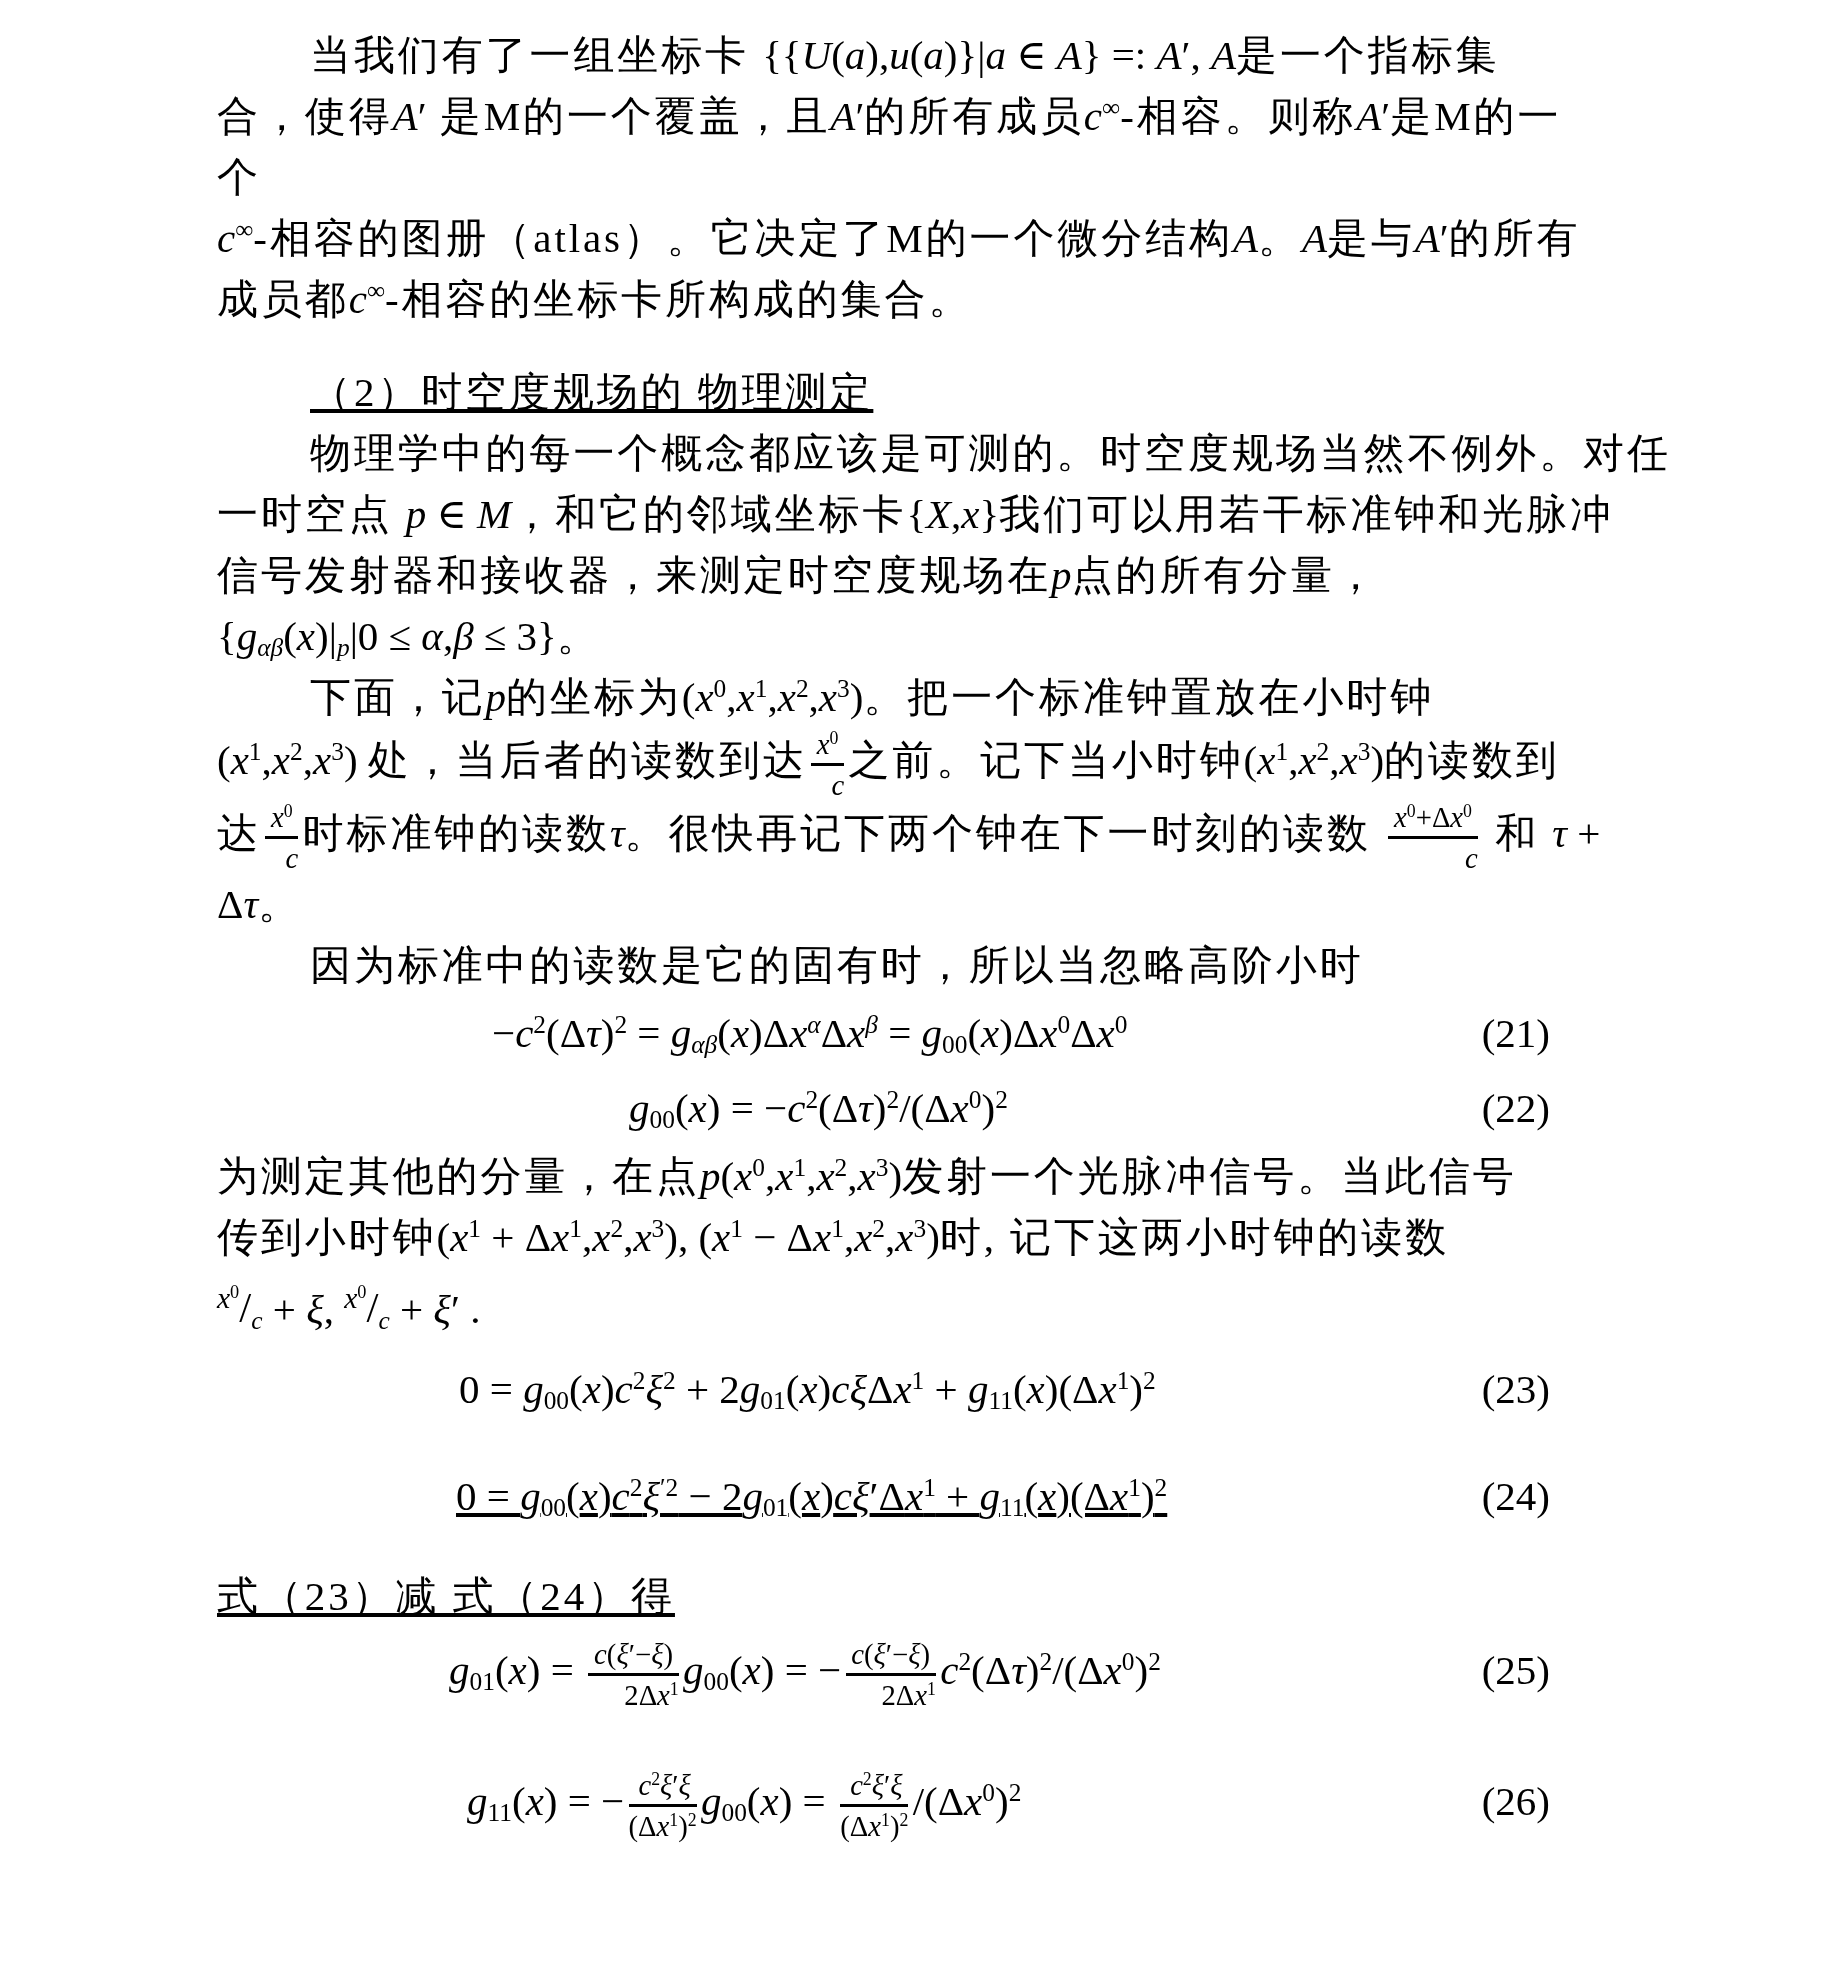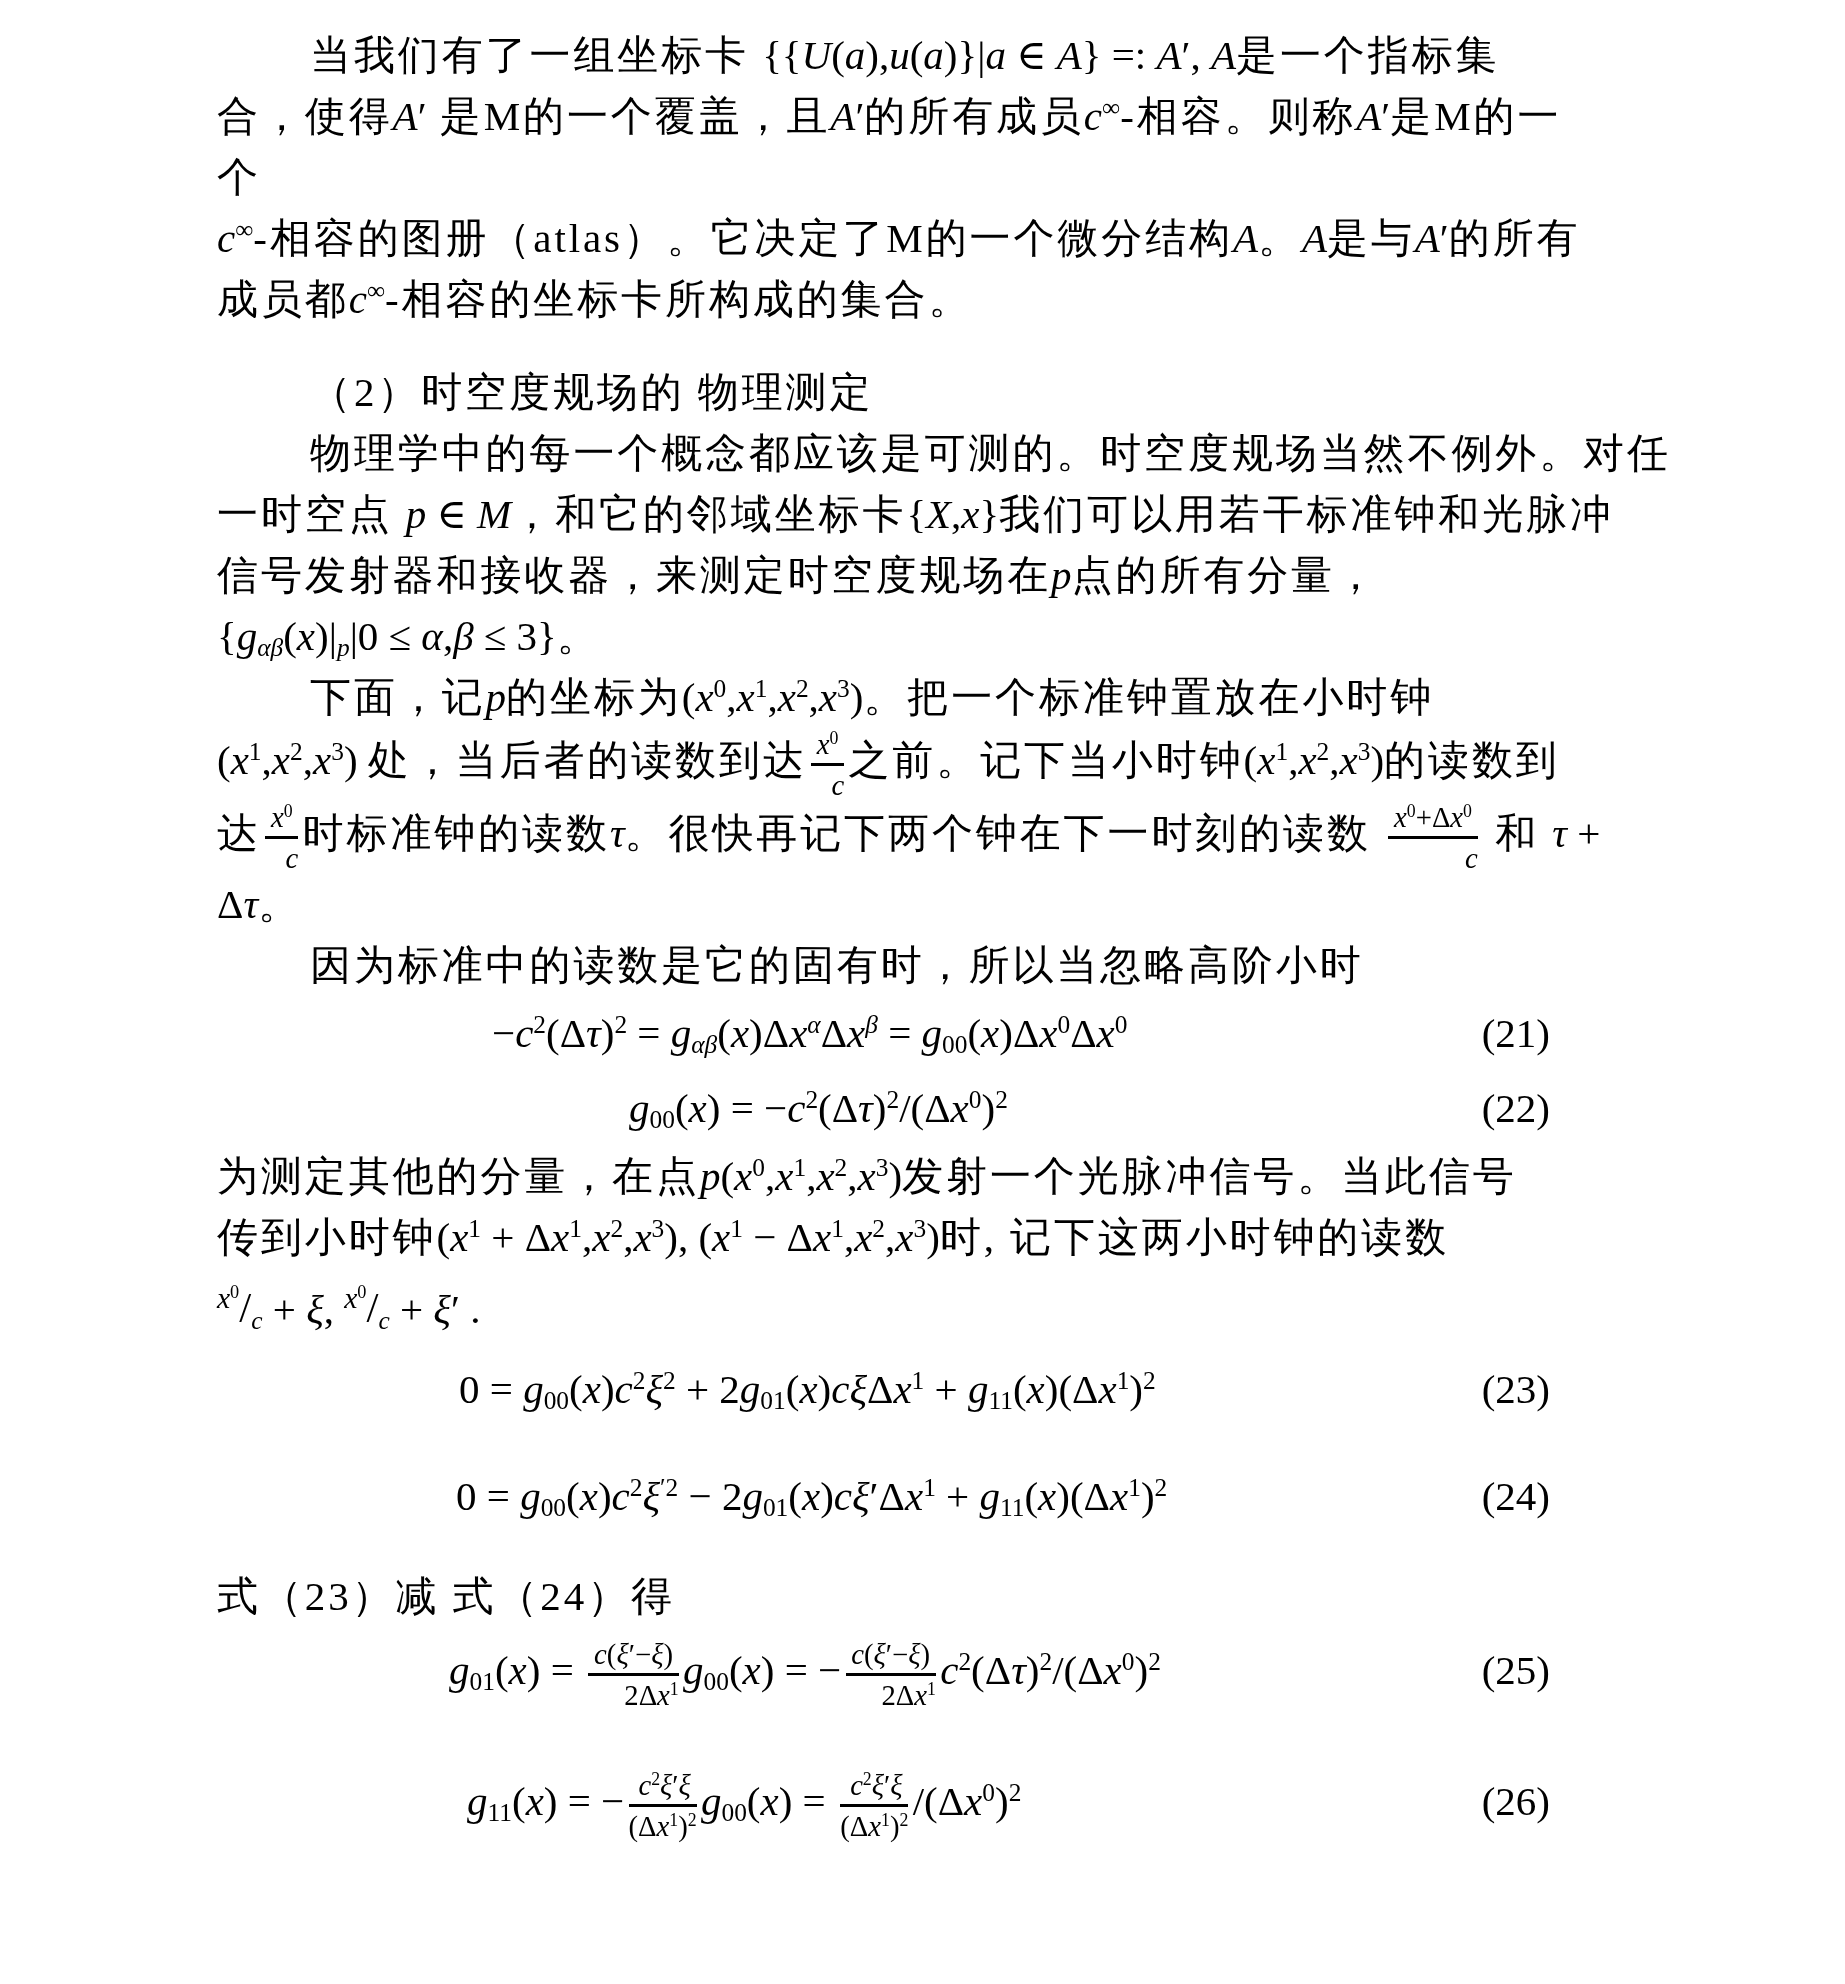--- a/index.html
+++ b/index.html
@@ -39,21 +39,21 @@
   .bev .bd { font-size: 0.62em; vertical-align: -0.28em; }
   .eq { line-height: 75px; min-height: 75px; }
   .eq .num { position: absolute; right: 78px; }
   .eq21 .body { margin-left: 275px; }
   .eq22 .body { margin-left: 412px; }
   .eq23 .body { margin-left: 242px; }
   .eq24 .body { margin-left: 239px; }
   .eq25 .body { margin-left: 232px; }
   .eq26 .body { margin-left: 250px; }
   .eq25, .eq26 { line-height: 87px; min-height: 109px; }
-  .mt44 { margin-top: 32px; }
+  .mt44 { margin-top: 32px; text-decoration: underline; }
   .mt30 { margin-top: 22px; }
 </style>
 </head>
 <body>
 
 <main class="doc">
   <div id="doc-content">
       <div class="line indent "><span class="t c">当我们有了一组坐标卡 </span><span class="t r">{{</span><span class="t m">U</span><span class="t r">(</span><span class="t m">a</span><span class="t r">),</span><span class="t m">u</span><span class="t r">(</span><span class="t m">a</span><span class="t r">)}|</span><span class="t m">a</span><span class="t r"> ∈ </span><span class="t m">A</span><span class="t r">} =: </span><span class="t scr">A</span><span class="t r">′, </span><span class="t m">A</span><span class="t c">是一个指标集</span></div>
       <div class="line "><span class="t c">合，使得</span><span class="t scr">A</span><span class="t r">′</span><span class="t c"> 是M的一个覆盖，且</span><span class="t scr">A</span><span class="t r">′</span><span class="t c">的所有成员</span><span class="t m">c</span><span class="sp r">∞</span><span class="t c">-相容。则称</span><span class="t scr">A</span><span class="t r">′</span><span class="t c">是M的一</span></div>
       <div class="line "><span class="t c">个</span></div>

